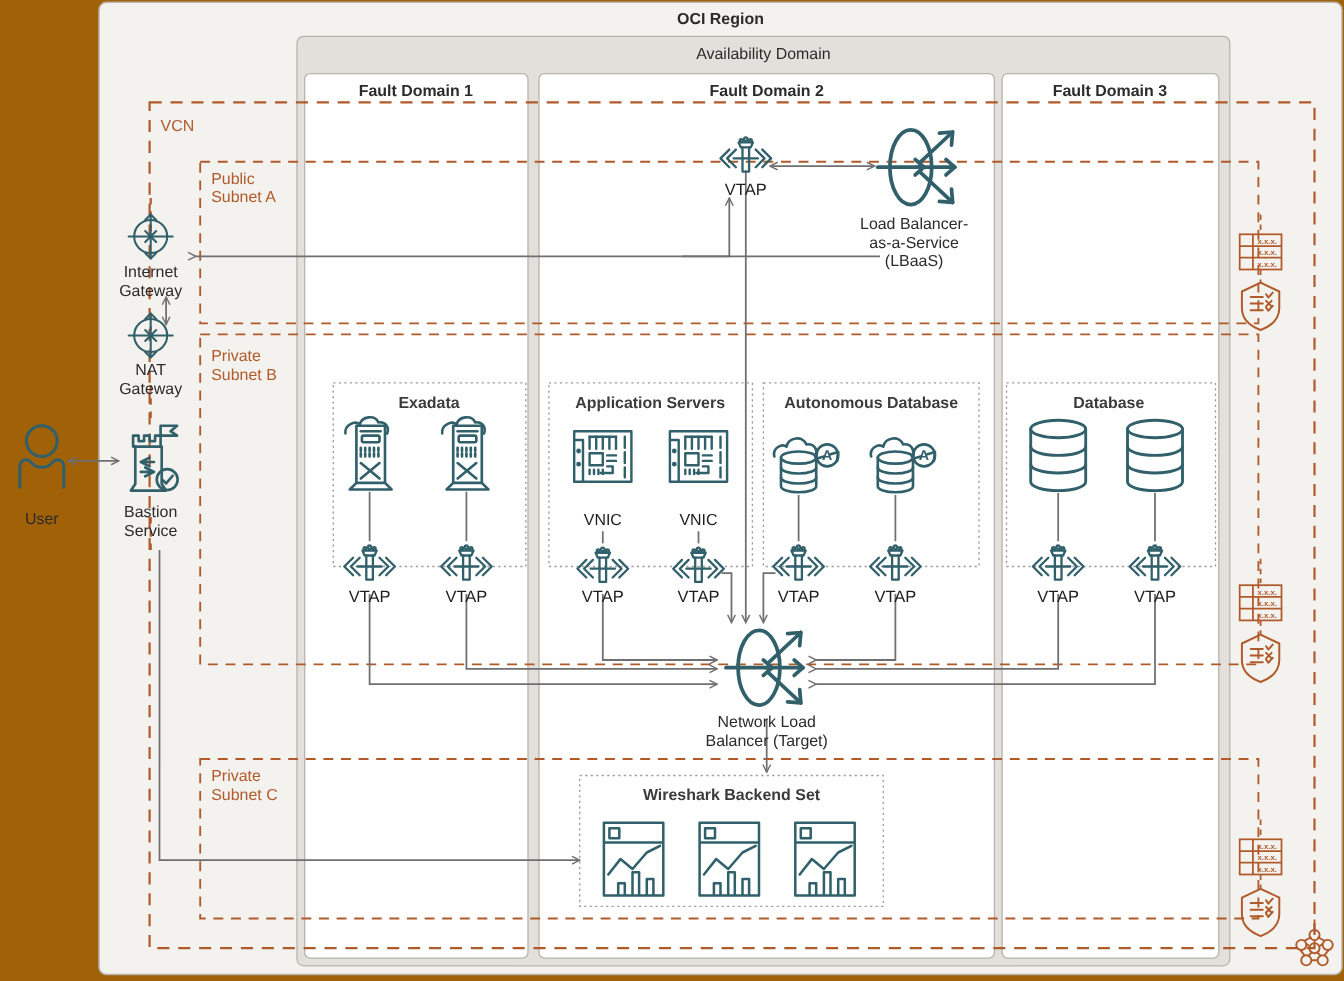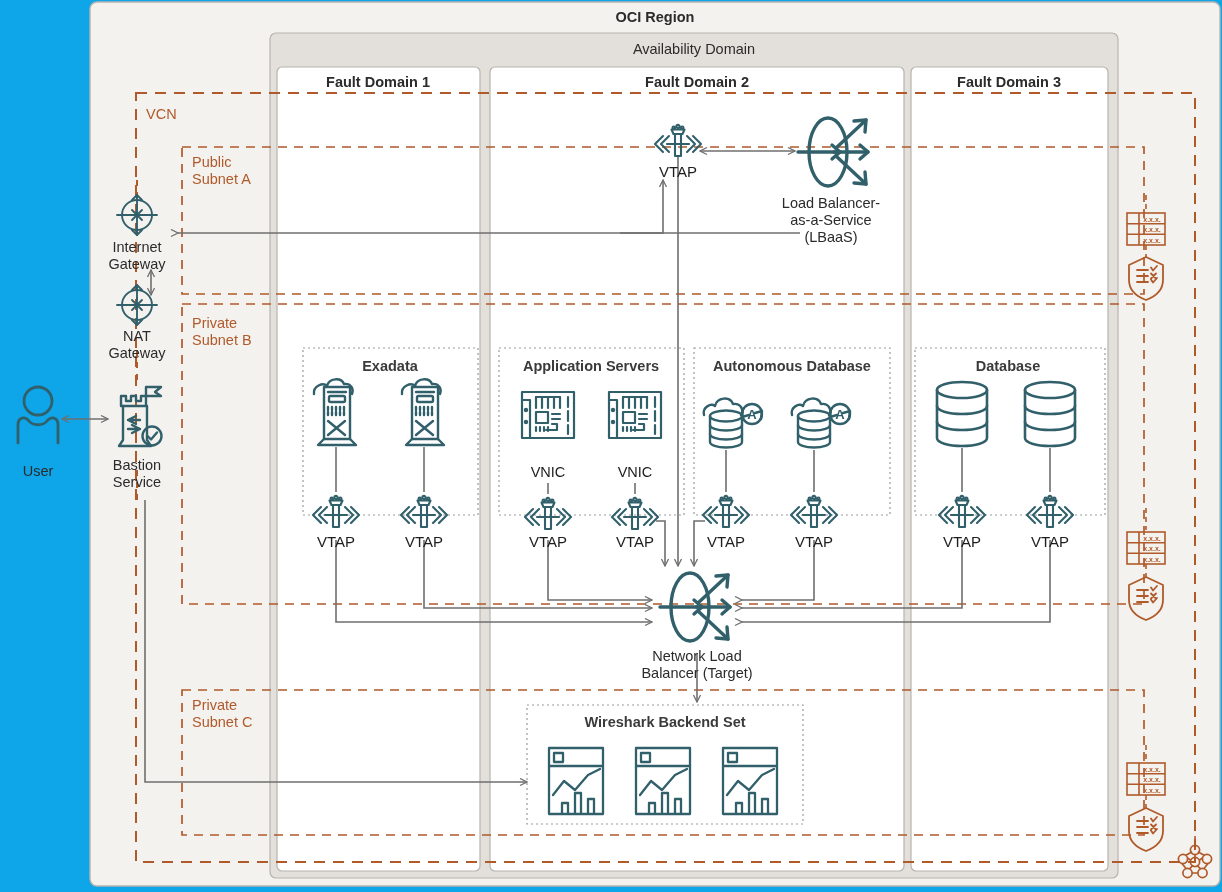--- a/index.html
+++ b/index.html
@@ -1,18 +1,18 @@
 <!DOCTYPE html>
 <html><head>
 <meta charset="utf-8">
 <style>
   html,body{margin:0;padding:0;background:#ffffff;}
   body{width:1222px;height:892px;position:relative;
        font-family:"Liberation Sans","DejaVu Sans",sans-serif;}
-  #stage{position:relative;width:1222px;height:892px;overflow:hidden;background:#0ea5e9;}
+  #stage{position:relative;width:1222px;height:892px;overflow:hidden;background:#a16207;}
   svg#diagram{position:absolute;left:0;top:0;width:1222px;height:892px;}
   text{font-family:"Liberation Sans","DejaVu Sans",sans-serif;}
   .ttl{font-size:14.5px;font-weight:bold;fill:#2b2b2b;}
   .fdttl{font-size:14.5px;font-weight:bold;fill:#2b2b2b;}
   .adttl{font-size:14.5px;fill:#2b2b2b;}
   .grpttl{font-size:14.5px;font-weight:bold;fill:#3b3b3b;}
   .lbl{font-size:14.5px;fill:#2b2b2b;}
   .sublbl{font-size:14.5px;fill:#b05a2a;}
   .vtap{font-size:15px;fill:#1d1d1d;}
   .vnic{font-size:14.5px;fill:#1d1d1d;}

